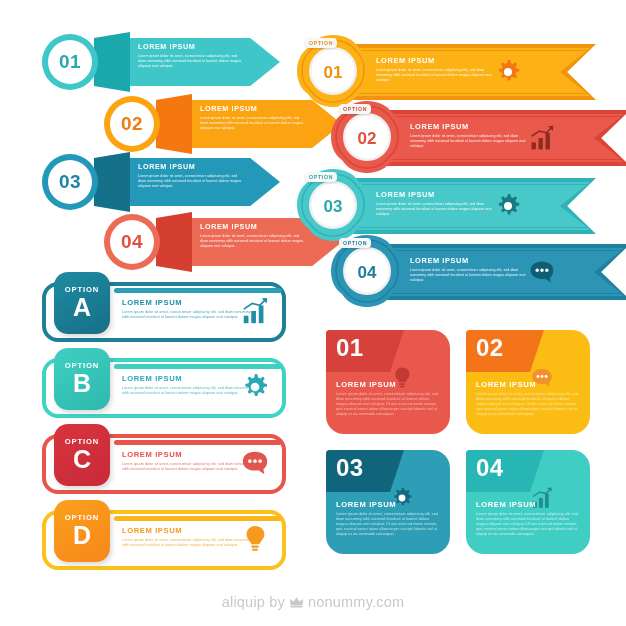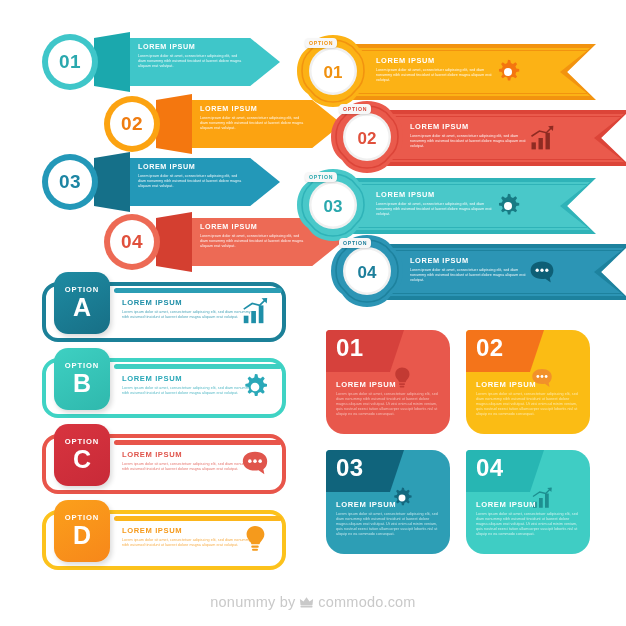--- a/index.html
+++ b/index.html
@@ -438,21 +438,21 @@
              <path d="M23 2.5 L29 2 L28.5 8 Z" fill="#1d8f90"></path>
           </svg></div>
        <div class="fold-txt">
          <div class="hdr">LOREM IPSUM</div>
          <div class="body-txt" style="color:#cdf2ee">Lorem ipsum dolor sit amet, consectetuer adipiscing elit, sed diam nonummy nibh euismod tincidunt ut laoreet dolore magna aliquam erat volutpat. Ut wisi enim ad minim veniam, quis nostrud exerci tation ullamcorper suscipit lobortis nisl ut aliquip ex ea commodo consequat.</div>
        </div>
       </div>
     </div>
 
   <div class="credit">
-    <span>nonummy by</span>
+    <span>aliquip by</span>
     <svg class="crown" viewBox="0 0 24 20">
       <path d="M2 15 L1 5 L7 9 L12 2 L17 9 L23 5 L22 15 Z" fill="#c9c9c9"></path>
       <rect x="2" y="16" width="20" height="3" rx="1" fill="#c9c9c9"></rect>
     </svg>
-    <span>commodo.com</span>
+    <span>nonummy.com</span>
   </div>
 
 </div>
 
 </body></html>

